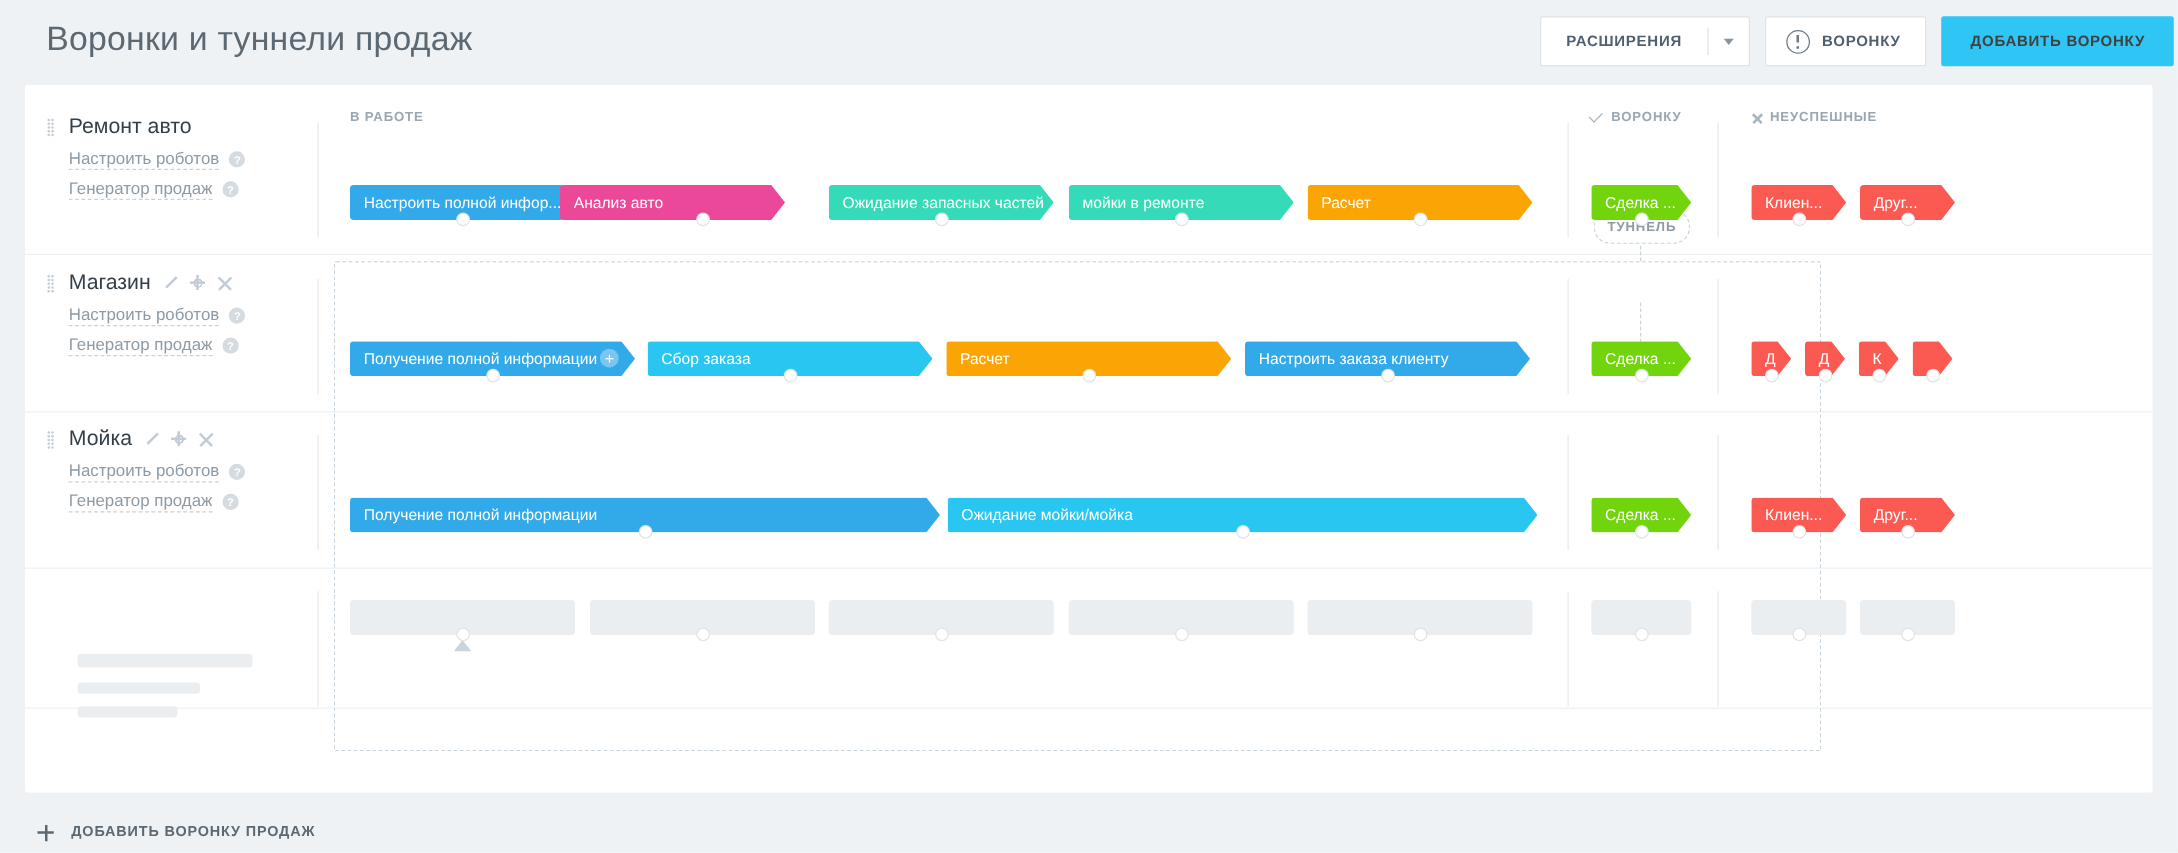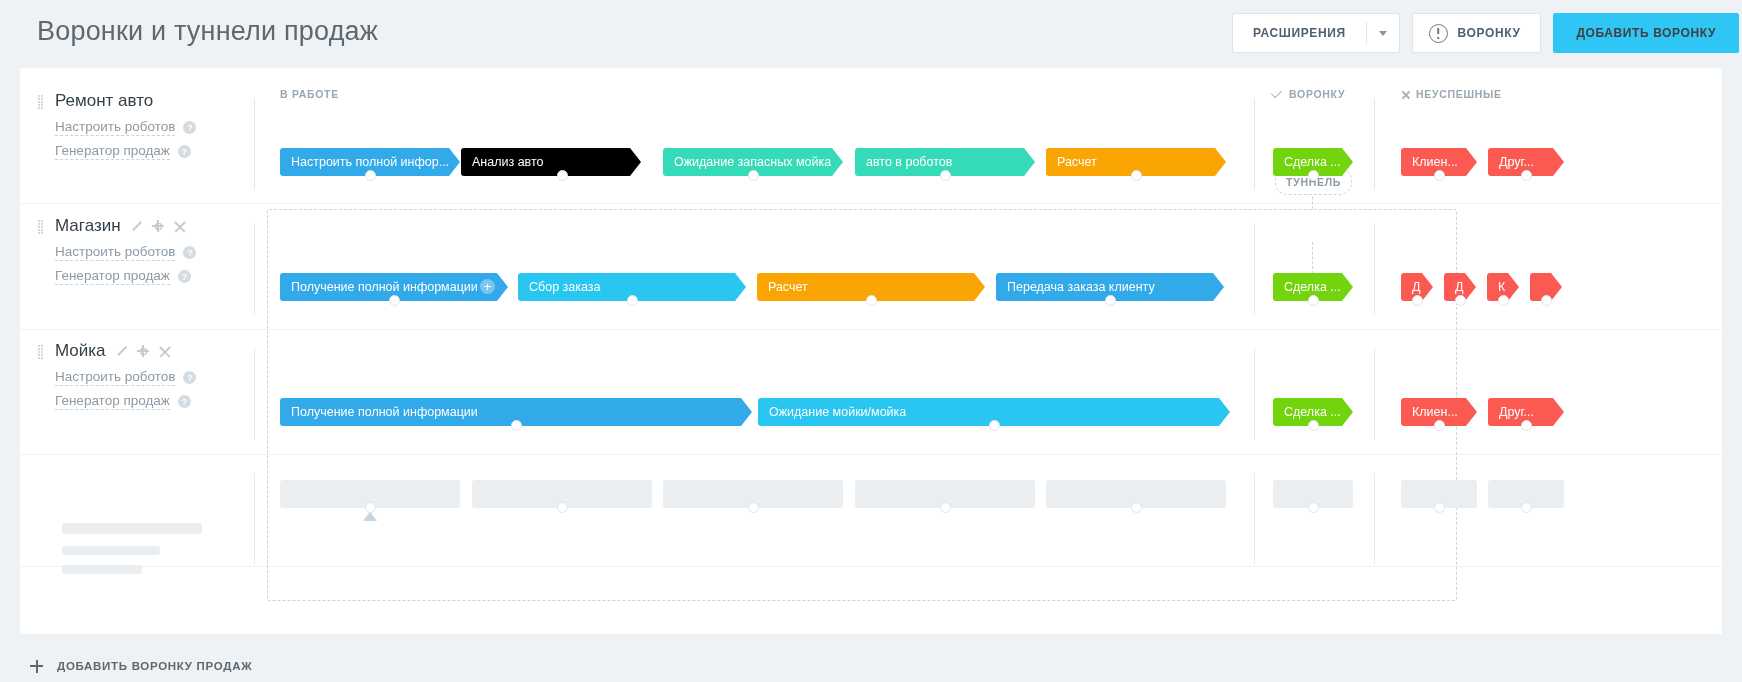--- a/index.html
+++ b/index.html
@@ -437,25 +437,25 @@
             <span class="txt">Настроить роботов</span>
             <span class="q-ico">?</span>
           </div>
           <div class="funnel-link">
             <span class="txt">Генератор продаж</span>
             <span class="q-ico">?</span>
           </div>
         </div>
         <div class="stage" style="left: 260px; top: 80px; width: 180px; background: rgb(50, 169, 232);">Настроить полной инфор...</div>
         <div class="stage-dot" style="left: 345px; top: 102px;"></div>
-        <div class="stage" style="left: 441px; top: 80px; width: 180px; background: #000000;">Анализ авто</div>
+        <div class="stage" style="left: 428px; top: 80px; width: 180px; background: #ec4899;">Анализ авто</div>
         <div class="stage-dot" style="left: 537px; top: 102px;"></div>
-        <div class="stage" style="left: 643px; top: 80px; width: 180px; background: rgb(53, 219, 184);">Ожидание запасных мойка</div>
+        <div class="stage" style="left: 643px; top: 80px; width: 180px; background: rgb(53, 219, 184);">Ожидание запасных частей</div>
         <div class="stage-dot" style="left: 728px; top: 102px;"></div>
-        <div class="stage" style="left: 835px; top: 80px; width: 180px; background: rgb(53, 219, 184);">авто в роботов</div>
+        <div class="stage" style="left: 835px; top: 80px; width: 180px; background: rgb(53, 219, 184);">мойки в ремонте</div>
         <div class="stage-dot" style="left: 920px; top: 102px;"></div>
         <div class="stage" style="left: 1026px; top: 80px; width: 180px; background: rgb(251, 165, 5);">Расчет</div>
         <div class="stage-dot" style="left: 1111px; top: 102px;"></div>
         <div class="stage" style="left: 1253px; top: 80px; width: 80px; background: rgb(114, 212, 12);">Сделка ...</div>
         <div class="stage-dot" style="left: 1288px; top: 102px;"></div>
         <div class="stage" style="left: 1381px; top: 80px; width: 76px; background: rgb(251, 90, 82);">Клиен...</div>
         <div class="stage-dot" style="left: 1414px; top: 102px;"></div>
         <div class="stage" style="left: 1468px; top: 80px; width: 76px; background: rgb(251, 90, 82);">Друг...</div>
         <div class="stage-dot" style="left: 1501px; top: 102px;"></div>
         <div class="funnel-info" style="top: 147px;">
@@ -486,21 +486,21 @@
             <span class="q-ico">?</span>
           </div>
         </div>
         <div class="stage" style="left: 260px; top: 205px; width: 228px; background: rgb(50, 169, 232);">Получение полной информации</div>
         <div class="stage-dot" style="left: 369px; top: 227px;"></div>
         <div class="stage-plus" style="left: 460px; top: 211px;">+</div>
         <div class="stage" style="left: 498px; top: 205px; width: 228px; background: rgb(40, 198, 240);">Сбор заказа</div>
         <div class="stage-dot" style="left: 607px; top: 227px;"></div>
         <div class="stage" style="left: 737px; top: 205px; width: 228px; background: rgb(251, 165, 5);">Расчет</div>
         <div class="stage-dot" style="left: 846px; top: 227px;"></div>
-        <div class="stage" style="left: 976px; top: 205px; width: 228px; background: rgb(50, 169, 232);">Передача заказа клиенту</div>
+        <div class="stage" style="left: 976px; top: 205px; width: 228px; background: rgb(50, 169, 232);">Настроить заказа клиенту</div>
         <div class="stage-dot" style="left: 1085px; top: 227px;"></div>
         <div class="stage" style="left: 1253px; top: 205px; width: 80px; background: rgb(114, 212, 12);">Сделка ...</div>
         <div class="stage-dot" style="left: 1288px; top: 227px;"></div>
         <div class="stage" style="left: 1381px; top: 205px; width: 32px; background: rgb(251, 90, 82);">Д</div>
         <div class="stage-dot" style="left: 1392px; top: 227px;"></div>
         <div class="stage" style="left: 1424px; top: 205px; width: 32px; background: rgb(251, 90, 82);">Д</div>
         <div class="stage-dot" style="left: 1435px; top: 227px;"></div>
         <div class="stage" style="left: 1467px; top: 205px; width: 32px; background: rgb(251, 90, 82);">К</div>
         <div class="stage-dot" style="left: 1478px; top: 227px;"></div>
         <div class="stage" style="left: 1510px; top: 205px; width: 32px; background: rgb(251, 90, 82);"></div>

